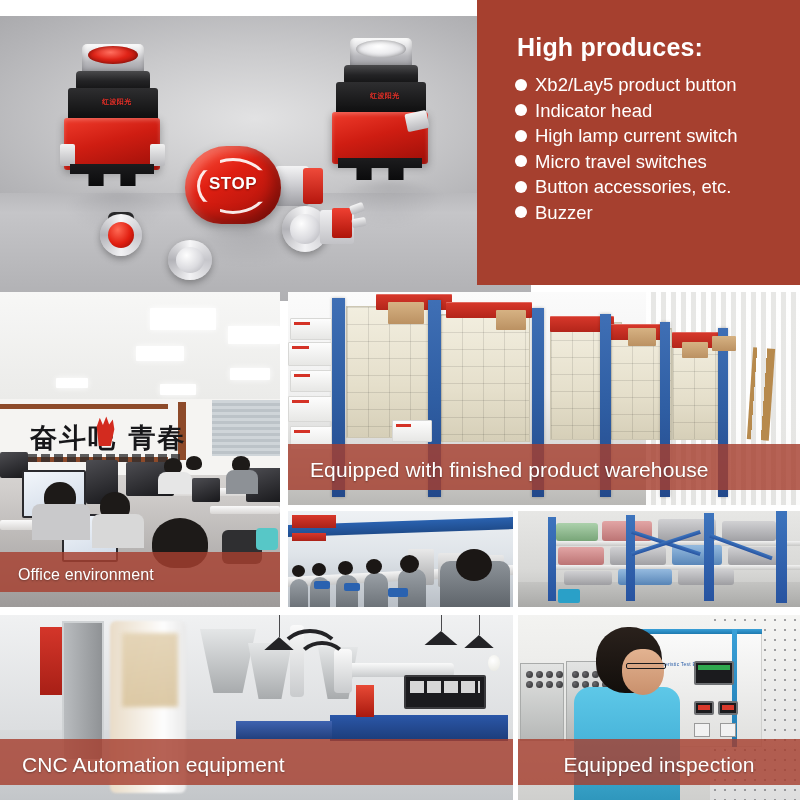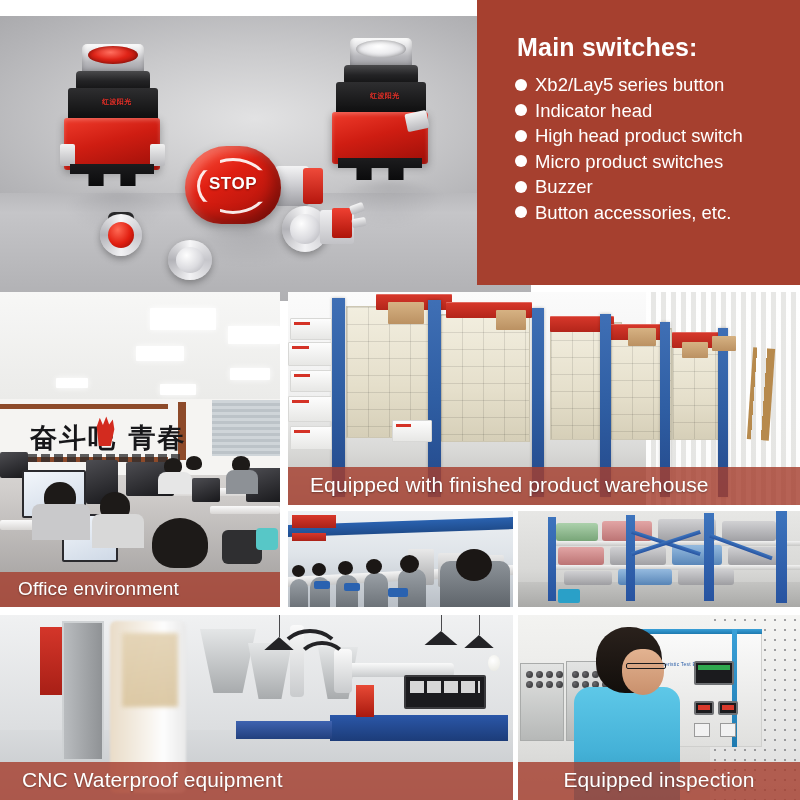--- a/index.html
+++ b/index.html
@@ -9,29 +9,29 @@
     font-family: "Liberation Sans", sans-serif;
     overflow: hidden;
   }
   .page { position: relative; width: 800px; height: 800px; background: #fff; }
 
   
   .panel { position: absolute; overflow: hidden; }
 
   
   .caption {
-    position: absolute; left: 0; right: 0; bottom: 0;
+    position: absolute; left: 0; right: 0; bottom: 15px;
     background: rgba(166,64,47,0.82);
     color: #fff;
-    padding: 6px 14px 8px 22px;
+    padding: 14px 14px 8px 22px;
     font-size: 21px; line-height: 1.12;
     letter-spacing: 0.1px;
     text-shadow: 0 1px 2px rgba(0,0,0,.35);
   }
-  .caption.small { font-size: 19px; padding-left: 18px; }
+  .caption.small { font-size: 16px; padding-left: 18px; }
   .caption.center { text-align: center; padding-left: 10px; padding-right: 10px; }
 
   
   #hero-photo { left: 0; top: 16px; width: 531px; height: 285px;
     background:
       radial-gradient(ellipse 70% 55% at 48% 36%, #e2e2e3 0%, #c9c9cb 45%, #b4b4b7 78%, #a7a7aa 100%);
   }
   #hero-floor { position: absolute; left: 0; right: 0; top: 62%; bottom: 0;
     background: linear-gradient(180deg, #b9b9bc 0%, #c5c5c8 18%, #b0b0b3 100%); }
   .prod { position: absolute; }
@@ -279,45 +279,45 @@
       <div style="position:absolute; left:50px; top:6px; width:20px; height:30px; border-radius:2px;
                   background:linear-gradient(180deg,#ef4032,#ae1409);"></div>
       <div style="position:absolute; left:68px; top:2px; width:14px; height:9px; border-radius:2px;
                   background:linear-gradient(180deg,#f6f6f6,#b6b6ba); transform:rotate(-20deg);"></div>
       <div style="position:absolute; left:70px; top:16px; width:14px; height:9px; border-radius:2px;
                   background:linear-gradient(180deg,#f6f6f6,#b6b6ba); transform:rotate(-10deg);"></div>
     </div>
   </div>
 
   <div class="panel" id="produces">
-    <div class="ptitle">Main switches:</div>
+    <div class="ptitle">High produces:</div>
     <ul>
       <li>
           <span class="dot"></span>
-          <span>Xb2/Lay5 series button</span>
+          <span>Xb2/Lay5 product button</span>
         </li>
       <li>
           <span class="dot"></span>
           <span>Indicator head</span>
         </li>
       <li>
           <span class="dot"></span>
-          <span>High head product switch</span>
+          <span>High lamp current switch</span>
         </li>
       <li>
           <span class="dot"></span>
-          <span>Micro product switches</span>
+          <span>Micro travel switches</span>
+        </li>
+      <li>
+          <span class="dot"></span>
+          <span>Button accessories, etc.</span>
         </li>
       <li>
           <span class="dot"></span>
           <span>Buzzer</span>
-        </li>
-      <li>
-          <span class="dot"></span>
-          <span>Button accessories, etc.</span>
         </li>
     </ul>
   </div>
 
   <div class="panel" id="office">
     <div class="ceil"></div>
     <div class="tile" style="left:150px; top:16px;  width:66px; height:22px;"></div>
     <div class="tile" style="left:228px; top:34px;  width:52px; height:18px;"></div>
     <div class="tile" style="left:136px; top:54px;  width:48px; height:15px;"></div>
     <div class="tile" style="left:56px;  top:86px;  width:32px; height:10px;"></div>
@@ -510,21 +510,21 @@
         <span class="wire"></span>
         <span class="shade"></span>
       </div>
     <div style="position:absolute; left:488px; top:40px; width:12px; height:16px; border-radius:50%;
                 background:radial-gradient(circle at 40% 35%,#ffffff,#e7e7df);"></div>
 
     <div class="pillar"></div>
     <div style="position:absolute; left:122px; top:18px; width:56px; height:74px; filter:blur(2px);
                 background:linear-gradient(170deg,#e4d3b4,#d9c49d); opacity:.9;"></div>
 
-    <div class="caption">CNC Waterproof equipment</div>
+    <div class="caption">CNC Automation equipment</div>
   </div>
 
   <div class="panel" id="qc">
     <div class="pegboard"></div>
 
     <div class="cab" style="left:2px;  top:48px; width:44px; height:78px;"></div>
     <div class="cab" style="left:48px; top:46px; width:42px; height:80px;"></div>
     <div class="knobs" style="left:8px;  top:56px;">
         <span></span>
         <span></span>

